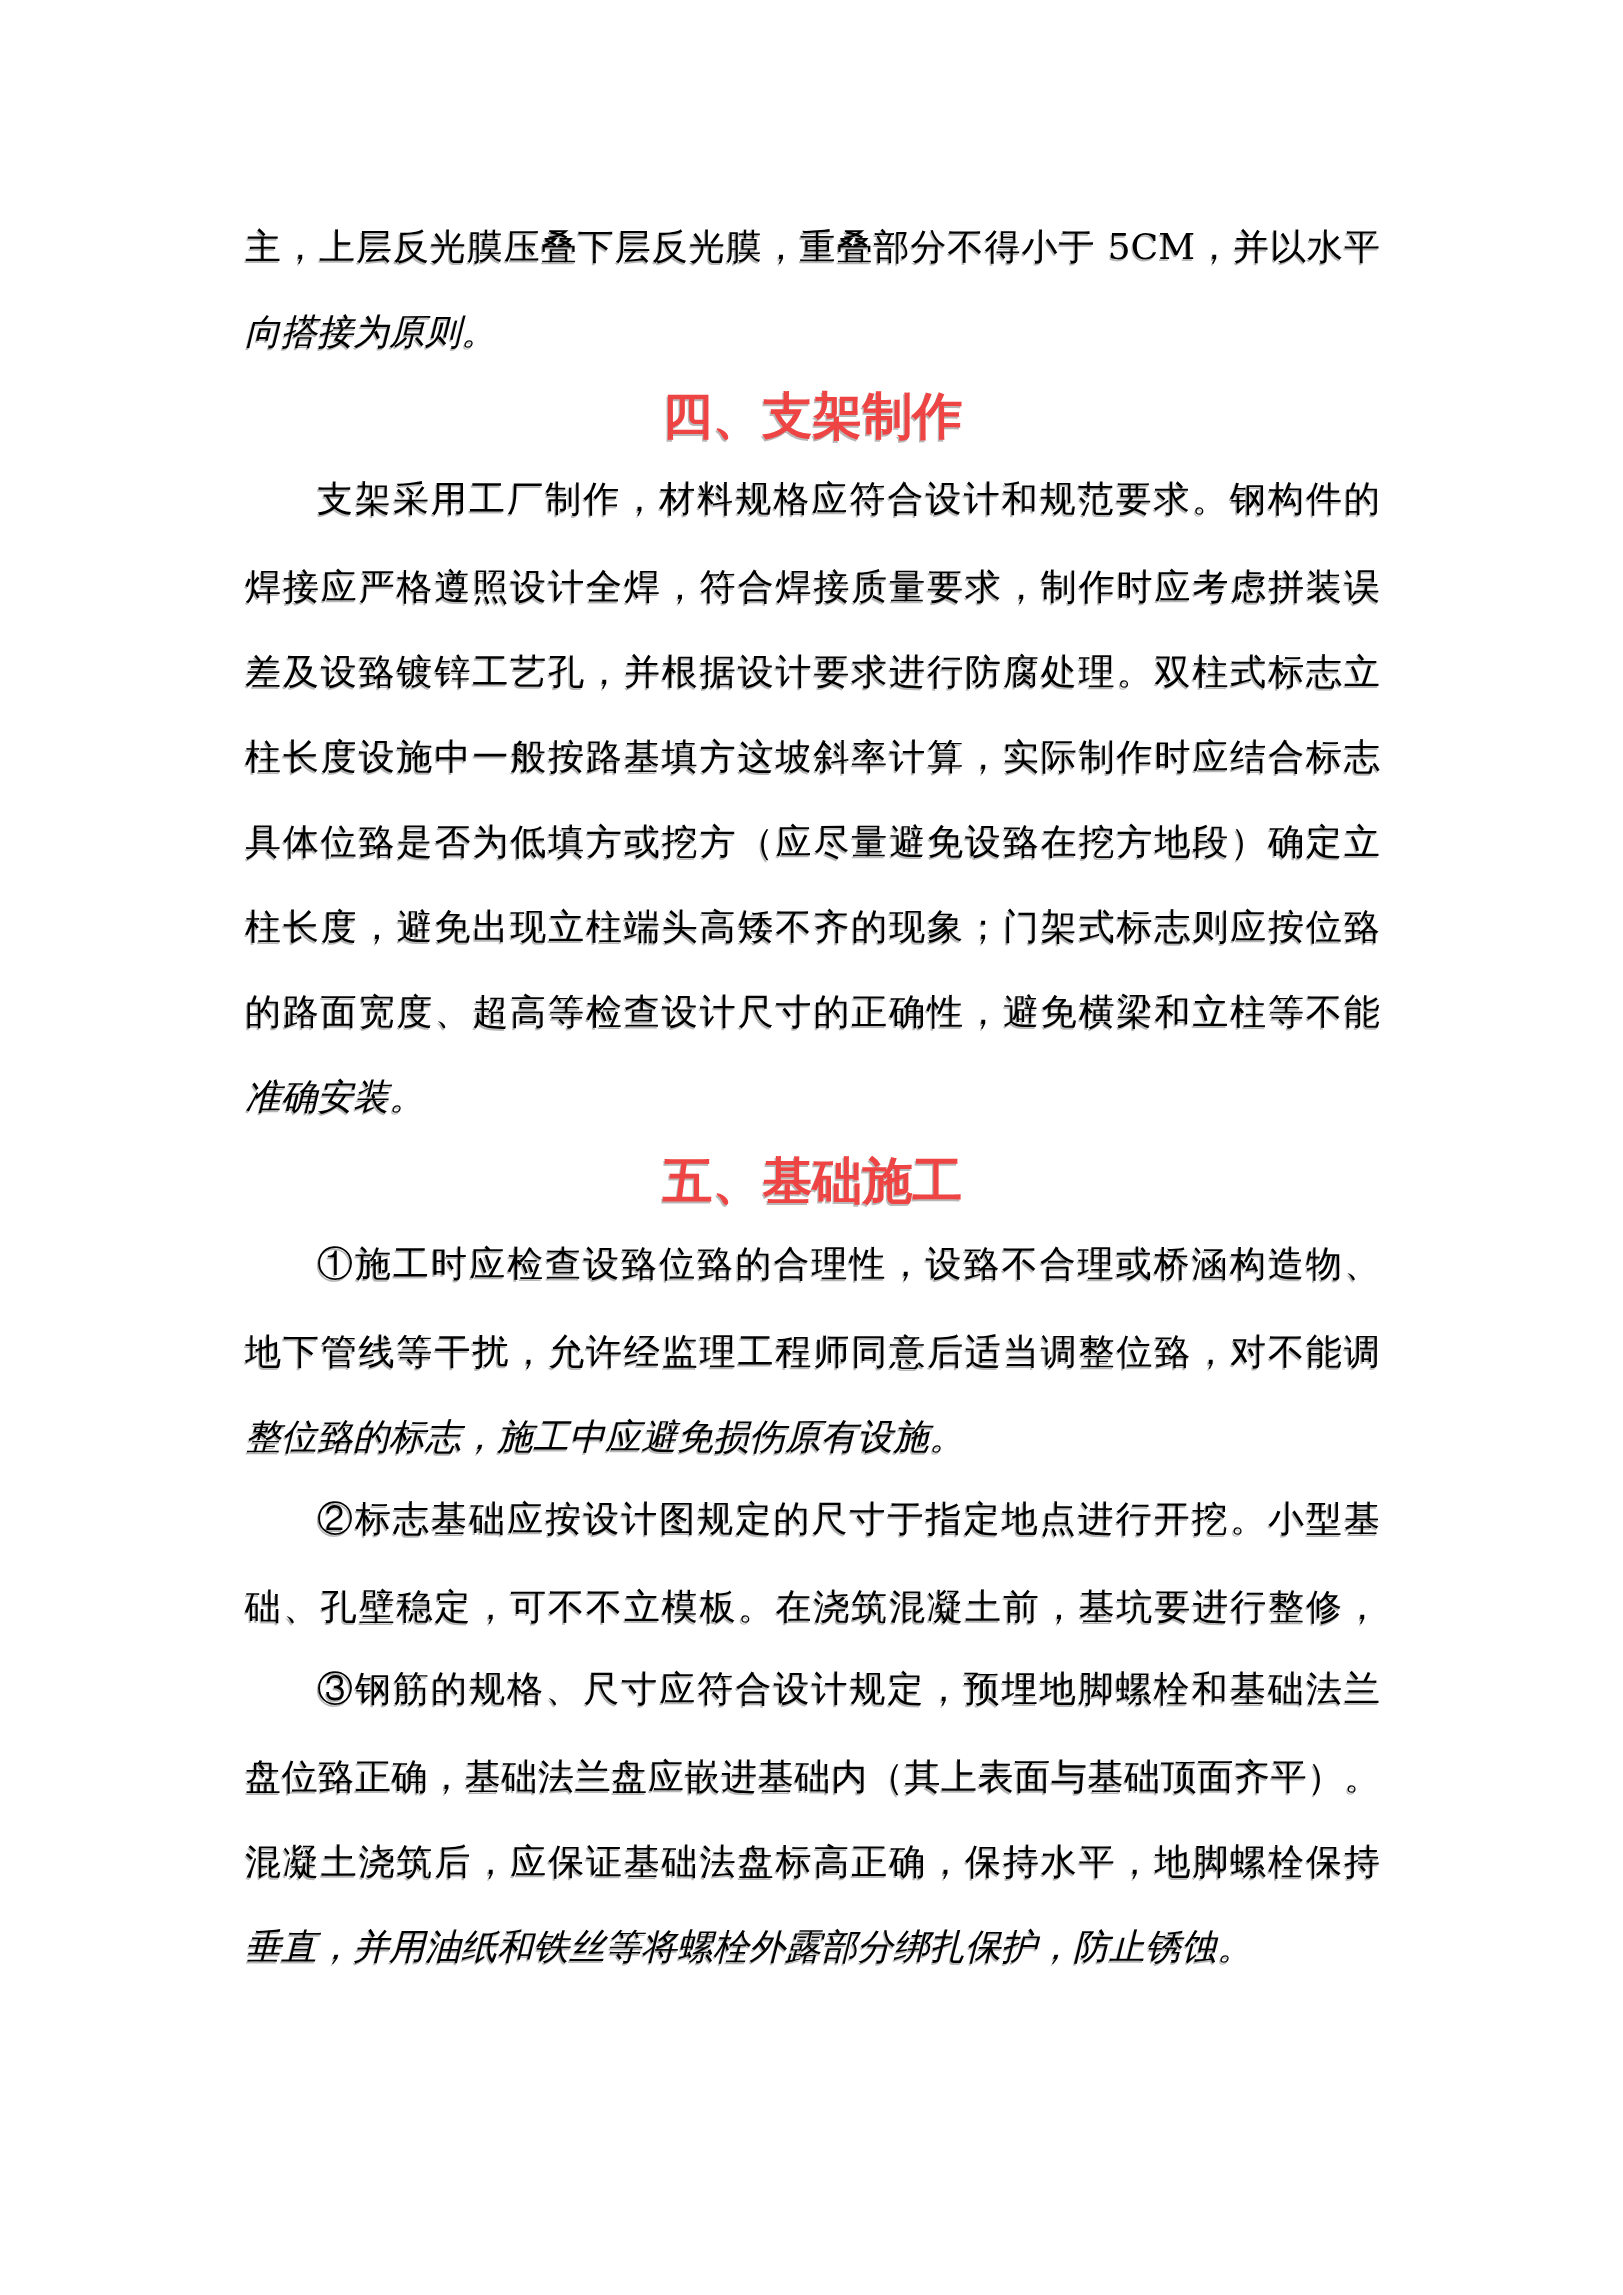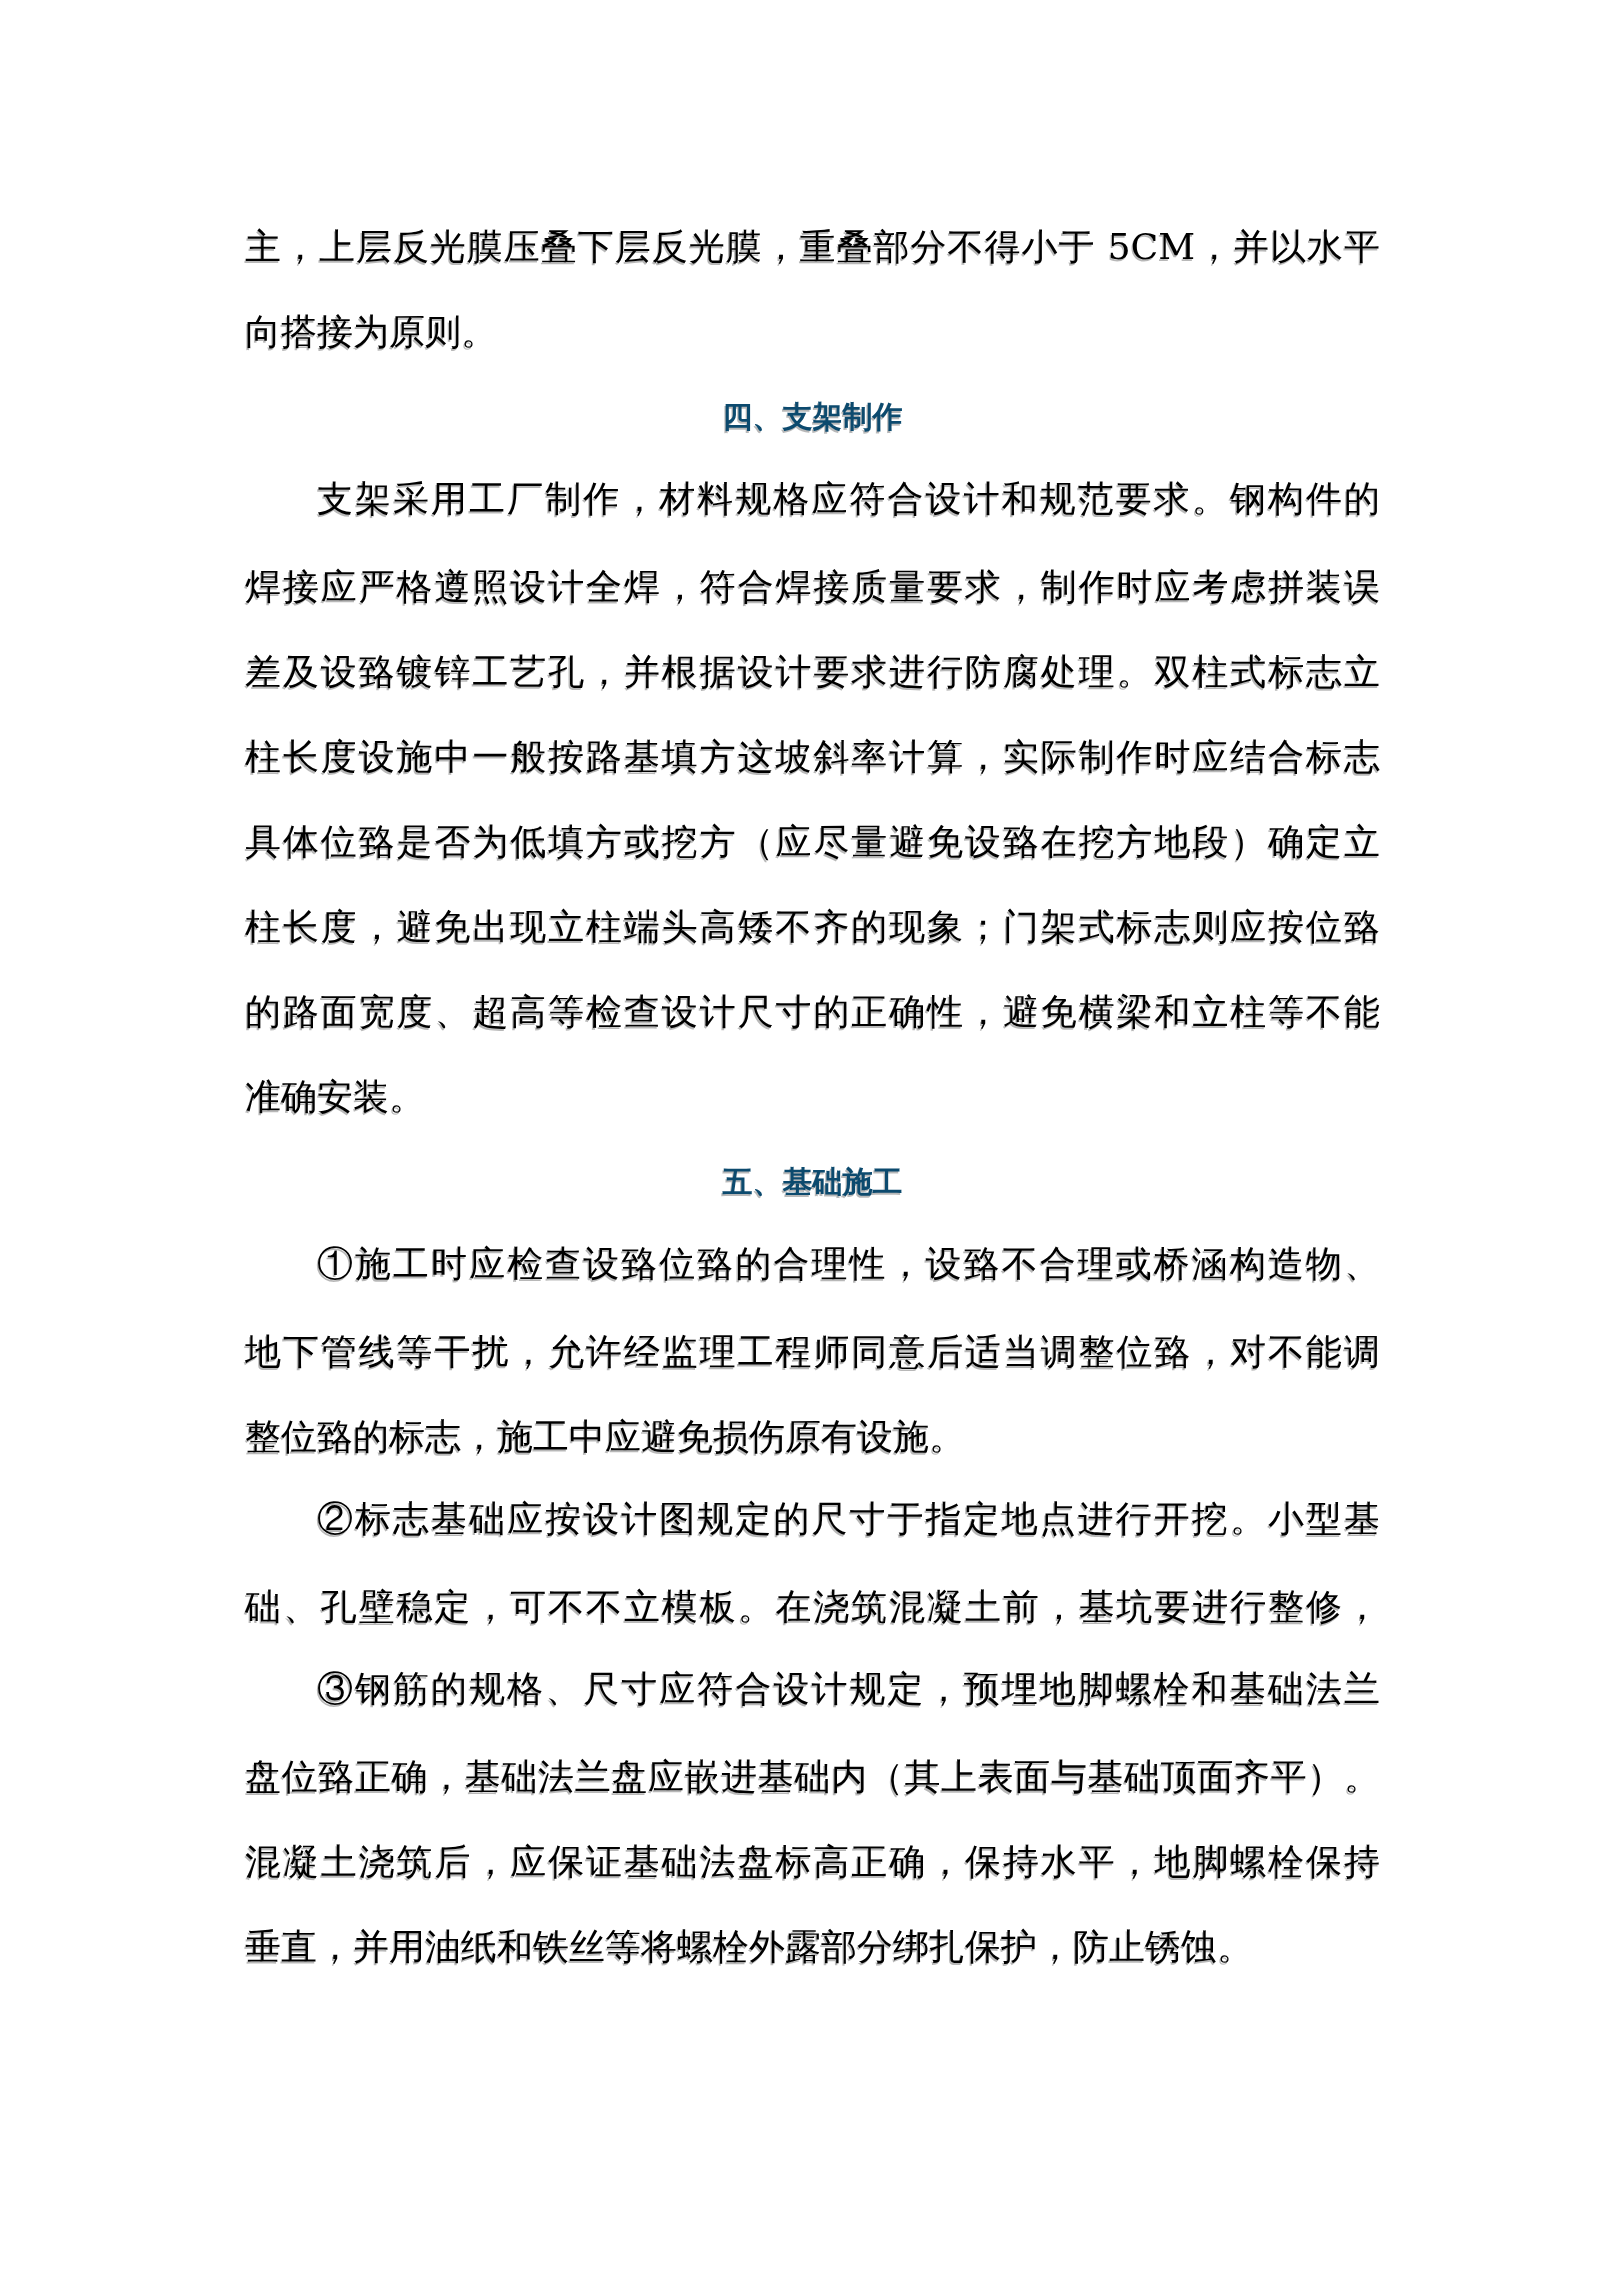--- a/index.html
+++ b/index.html
@@ -30,28 +30,29 @@
     text-align-last: justify;
     text-shadow: -1.3px 2px 0 rgba(0,0,0,0.28);
   }
   .text-line.indent {
     text-indent: 72px;
     font-family: Liberation Mono, monospace;
   }
   .text-line.last {
     text-align: left;
     text-align-last: left;
+    font-style: italic;
   }
   .heading-line {
     font-family: "DejaVu Sans", "Liberation Sans", sans-serif;
     font-weight: 700;
-    font-size: 30px;
+    font-size: 50px;
     line-height: 85px;
     height: 85px;
-    color: #0c4a6e;
+    color: #ef4444;
     text-align: center;
     text-align-last: center;
     text-shadow: -1.3px 2px 0 rgba(0,0,0,0.28);
   }
 </style>
 </head>
 <body>
 
 <div class="page">
   <div class="content" id="content">

